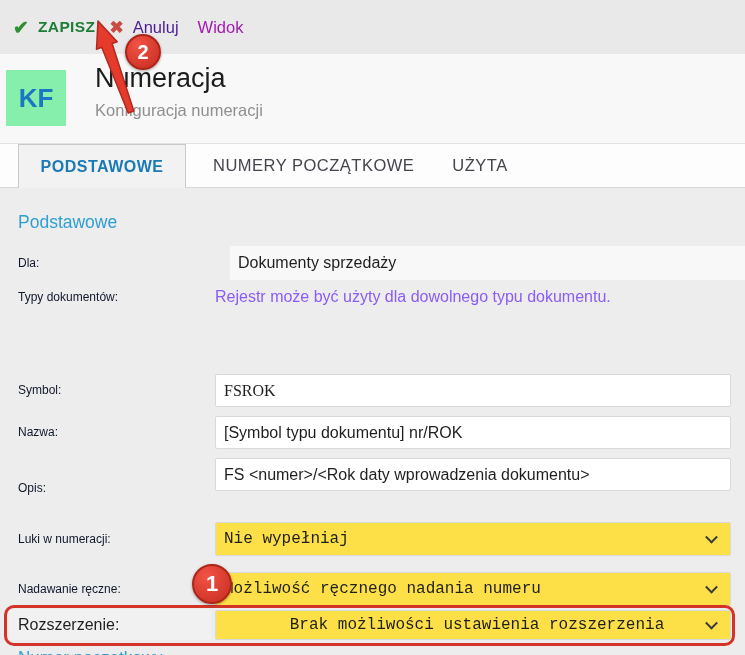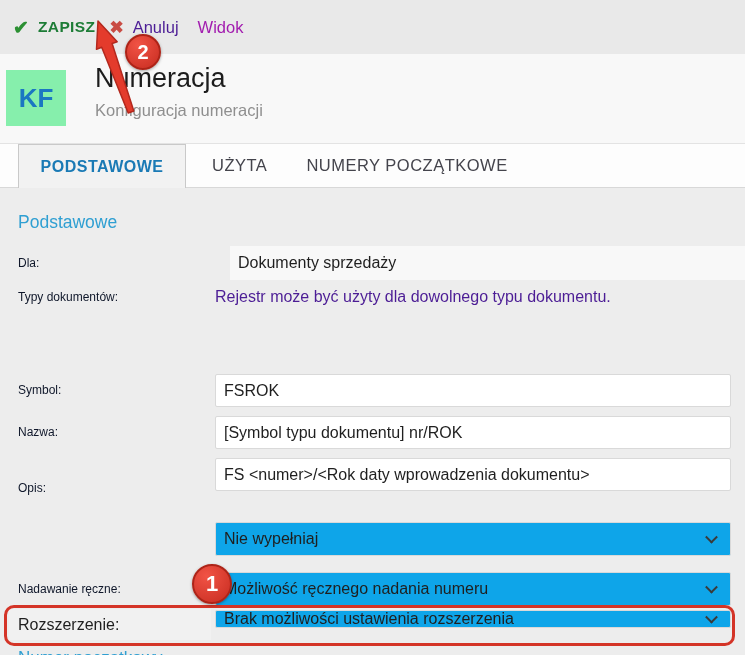--- a/index.html
+++ b/index.html
@@ -36,38 +36,38 @@
   .tab.t2 { margin-left:15px; padding:0 12px; }
   .tab.t3 { margin-left:14px; padding:0 12px; }
 
   
   .content { position:absolute; left:0; top:188px; width:745px; height:467px;
     background:#ededed; overflow:hidden; }
   .section-title { position:absolute; left:18px; top:24px; font-size:17.5px; color:#2f9fd2; }
   .flabel { position:absolute; left:18px; font-size:12px; color:#0f172a; }
   .readonly-field { position:absolute; left:230px; width:516px; height:34px;
     background:#f8f8f8; font-size:16px; color:#1f1f1f; line-height:34px; padding-left:8px; }
-  .plain-value { position:absolute; left:215px; width:525px; font-size:16px; color:#4c1d95; line-height:22px; }
+  .plain-value { position:absolute; left:215px; width:525px; font-size:16px; color:#8b5cf6; line-height:22px; }
   .text-input { position:absolute; left:215px; width:516px; height:33px;
     background:#ffffff; border:1px solid #d9d9d9; border-radius:2px;
     font-family:"Liberation Sans", sans-serif; font-size:16px; color:#1f1f1f; padding-left:8px; outline:none; }
   .dropdown { position:absolute; left:215px; width:516px; height:34px;
-    background:#0ea5e9; border:1px solid #d9d9d9; border-radius:2px;
-    display:flex; align-items:center; padding-left:8px; cursor:pointer; }
+    background:#fde047; border:1px solid #d9d9d9; border-radius:2px;
+    display:flex; align-items:center; padding-left:8px; cursor:pointer;font-family:Liberation Mono, monospace; }
   .dropdown .dd-text { font-size:16px; color:#1f1f1f; }
   .chevron { position:absolute; right:14px; top:50%; width:9px; height:9px;
     border-right:2px solid #3a3a3a; border-bottom:2px solid #3a3a3a;
     transform:translateY(-70%) rotate(45deg); }
 
   
   .red-box { position:absolute; left:4px; top:417px; width:731px; height:41px;
     border:3px solid #d43427; border-radius:10px; z-index:5; pointer-events:none; }
   .roz-label-patch { position:absolute; left:9px; top:421px; width:202px; height:31px;
     background:#f1f1f1; line-height:31px; padding-left:9px; font-size:16px; color:#1f1f1f; }
-  .roz-dropdown { top:422px; height:18px; }
+  .roz-dropdown { top:422px; height:30px;justify-content:center; }
   .bottom-clipped { position:absolute; left:18px; top:460px; font-size:17px; color:#2f9fd2; }
 
   
   .arrow-svg { position:absolute; left:0; top:0; width:200px; height:130px; z-index:50; pointer-events:none; }
   .badge { position:absolute; border-radius:50%; color:#fff; font-weight:bold;
     display:flex; align-items:center; justify-content:center; z-index:60;
     background:radial-gradient(circle at 35% 28%, #f15345, #c72c20);
     border:2px solid #ad2418; box-shadow:0 1px 3px rgba(0,0,0,.35); pointer-events:none; }
   .badge-2 { left:125px; top:34px; width:36px; height:36px; font-size:20px; }
   .badge-1 { left:192px; top:564px; width:40px; height:40px; font-size:22px; }
@@ -92,42 +92,43 @@
   </div>
 
   <div class="header">
     <div class="avatar">KF</div>
     <div class="page-title">Numeracja</div>
     <div class="page-subtitle">Konfiguracja numeracji</div>
   </div>
 
   <div class="tabstrip">
     <div class="tab active">PODSTAWOWE</div>
+    <div class="tab t2">NUMERY POCZĄTKOWE</div>
     <div class="tab t3">UŻYTA</div>
-    <div class="tab t2">NUMERY POCZĄTKOWE</div>
   </div>
 
   <div class="content">
     <div class="section-title">Podstawowe</div>
 
     <div class="flabel" style="top:58px; line-height:34px;">Dla:</div>
     <div class="readonly-field" style="top:58px;">Dokumenty sprzedaży</div>
 
     <div class="flabel" style="top:98px; line-height:22px;">Typy dokumentów:</div>
     <div class="plain-value" style="top:98px;">Rejestr może być użyty dla dowolnego typu dokumentu.</div>
 
     <div class="flabel" style="top:186px; line-height:33px;">Symbol:</div>
-    <input class="text-input" style="top: 186px;" value="FSROK">
+    <input class="text-input" style="top: 186px; font-family: Liberation Serif, serif;" value="FSROK">
 
     <div class="flabel" style="top:228px; line-height:33px;">Nazwa:</div>
     <input class="text-input" style="top: 228px;" value="[Symbol typu dokumentu] nr/ROK">
 
     <div class="flabel" style="top:284px; line-height:33px;">Opis:</div>
     <input class="text-input" style="top: 270px;" value="FS &lt;numer&gt;/&lt;Rok daty wprowadzenia dokumentu&gt;">
 
+    <div class="flabel" style="top:334px; line-height:34px;">Luki w numeracji:</div>
     <div class="dropdown" style="top:334px;">
       <span class="dd-text">Nie wypełniaj</span>
       <span class="chevron"></span>
     </div>
 
     <div class="flabel" style="top:384px; line-height:34px;">Nadawanie ręczne:</div>
     <div class="dropdown" style="top:384px;">
       <span class="dd-text">Możliwość ręcznego nadania numeru</span>
       <span class="chevron"></span>
     </div>

